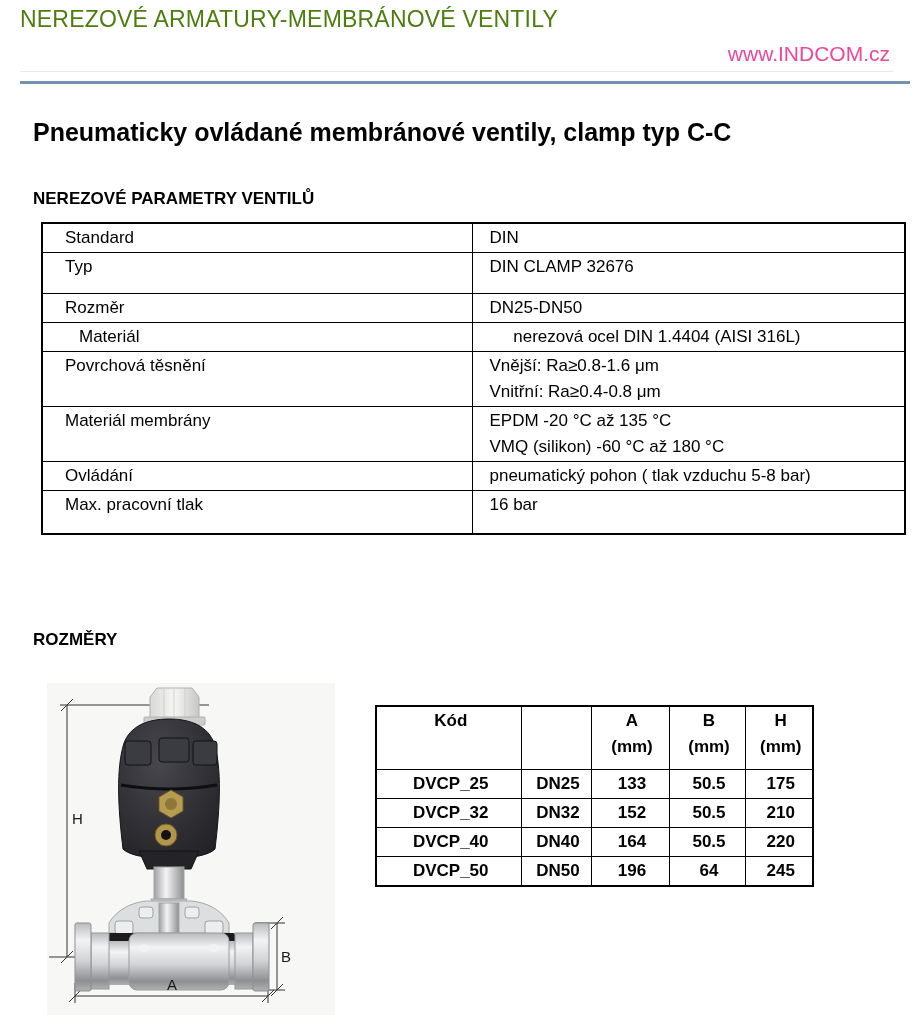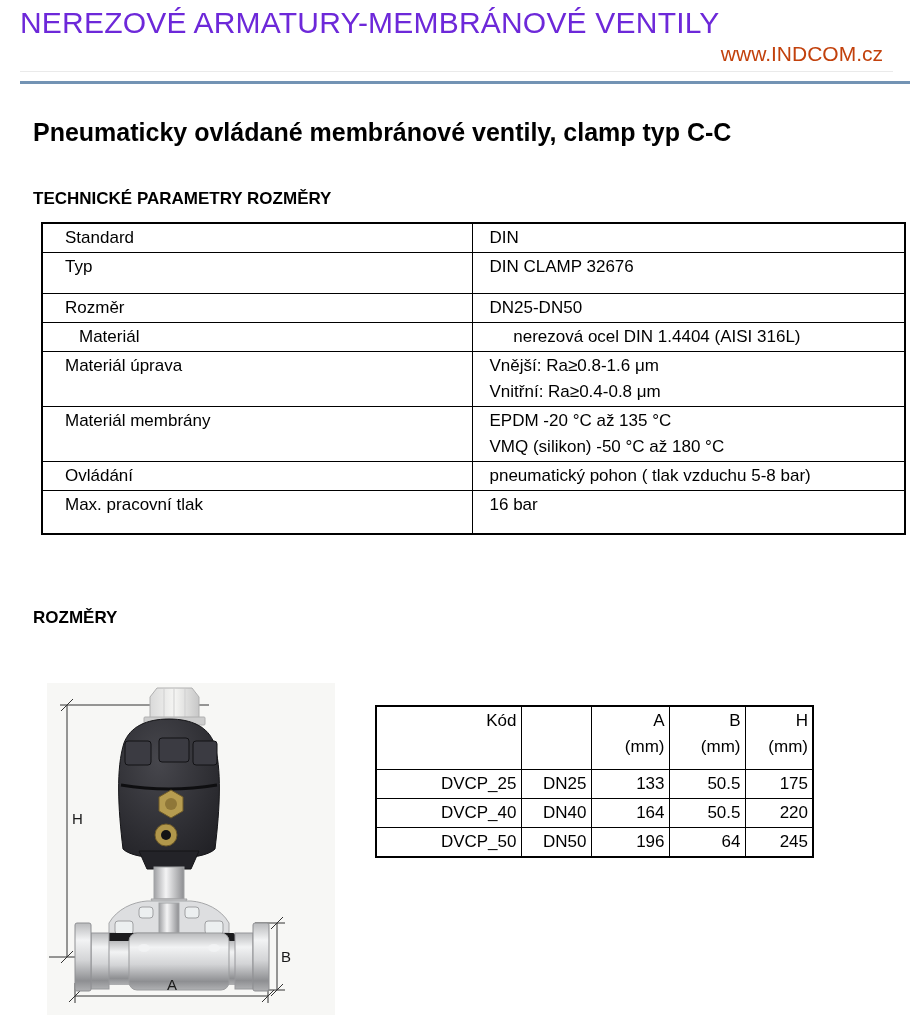--- a/index.html
+++ b/index.html
@@ -1,33 +1,33 @@
 <!DOCTYPE html>
 <html><head>
 <meta charset="utf-8">
 <style>
   html,body{margin:0;padding:0;background:#ffffff;}
   .page{
     position:relative;width:921px;height:1029px;background:#ffffff;
     font-family:"Liberation Sans",sans-serif;color:#000;overflow:hidden;
   }
   .header-title{
-    position:absolute;left:20px;top:6px;font-size:30px;font-weight:400;
-    color:#6d28d9;letter-spacing:.2px;white-space:nowrap;
+    position:absolute;left:20px;top:6px;font-size:23px;font-weight:400;
+    color:#4d7c0f;letter-spacing:.2px;white-space:nowrap;
   }
   .website{
-    position:absolute;right:38px;top:42px;font-size:21px;color:#c2410c;
+    position:absolute;right:31px;top:42px;font-size:21px;color:#ec4899;
     text-decoration:none;white-space:nowrap;text-align:right;
   }
   .hairline{position:absolute;left:20px;right:28px;top:71px;height:1px;background:#eaeaea;}
   .rule{position:absolute;left:20px;right:11px;top:81px;height:3px;background:#7393b4;}
   .doc-title{position:absolute;left:33px;top:118px;font-size:25px;font-weight:700;white-space:nowrap;}
   .sec-heading{position:absolute;left:33px;font-size:17px;font-weight:700;white-space:nowrap;}
   #tech-heading{top:189px;}
-  #rozmery-heading{top:608px;}
+  #rozmery-heading{top:630px;}
 
   table{border-collapse:collapse;table-layout:fixed;}
   .tech-table{position:absolute;left:41px;top:222px;width:863px;border:2px solid #000;}
   .tech-table td{
     border:1.5px solid #000;vertical-align:top;font-size:17px;
     padding:1px 6px 1px 22px;line-height:26px;overflow:hidden;
   }
   .tech-table td.t-value{padding-left:17px;}
   .tech-table tr:nth-child(1) td{height:26px;}
   .tech-table tr:nth-child(2) td{height:38px;}
@@ -36,42 +36,42 @@
   .tech-table tr:nth-child(5) td{height:52px;}
   .tech-table tr:nth-child(6) td{height:52px;}
   .tech-table tr:nth-child(7) td{height:23px;}
   .tech-table tr:nth-child(8) td{height:40px;}
   .tech-table tr:nth-child(9) td{height:26px;}
   .cell-line{white-space:pre-wrap;}
   .b{font-weight:400;}
 
   .dim-table{position:absolute;left:375px;top:705px;border:2px solid #000;font-size:17px;}
   .dim-table th,.dim-table td{
-    border:1.5px solid #000;text-align:right;font-weight:400;vertical-align:top;
+    border:1.5px solid #000;text-align:center;font-weight:700;vertical-align:top;
     padding:1px 4px 1px 8px;line-height:26px;overflow:hidden;
   }
   .dim-table thead th{height:60px;}
   .dim-table tbody td{height:25px;}
 
   .figure{position:absolute;left:47px;top:683px;width:288px;height:332px;}
   .dim-label{font-family:"Liberation Sans",sans-serif;font-size:15px;fill:#1a1a1a;}
 </style>
 </head>
 <body>
 
 <div class="page">
 
   <div class="header-title">NEREZOVÉ ARMATURY-MEMBRÁNOVÉ VENTILY</div>
   <a class="website" href="#">www.INDCOM.cz</a>
   <div class="hairline"></div>
   <div class="rule"></div>
 
   <div class="doc-title">Pneumaticky ovládané membránové ventily, clamp typ C-C</div>
 
-  <div class="sec-heading" id="tech-heading">TECHNICKÉ PARAMETRY ROZMĚRY</div>
+  <div class="sec-heading" id="tech-heading">NEREZOVÉ PARAMETRY VENTILŮ</div>
 
   <table class="tech-table">
     <colgroup>
         <col style="width:430px">
         <col style="width:433px">
       </colgroup>
     <tbody>
         <tr>
           <td class="t-label">Standard</td>
           <td class="t-value">
@@ -90,31 +90,31 @@
             <div class="cell-line"><span>DN25-DN50</span></div>
           </td>
         </tr>
         <tr>
           <td class="t-label">Materiál</td>
           <td class="t-value">
             <div class="cell-line"><span> nerezová ocel DIN 1.4404 (AISI 316L)</span></div>
           </td>
         </tr>
         <tr>
-          <td class="t-label">Materiál úprava</td>
+          <td class="t-label">Povrchová těsnění</td>
           <td class="t-value">
             <div class="cell-line"><span>Vnější: Ra≥0.8-1.6 μm</span></div>
             <div class="cell-line"><span>Vnitřní: Ra≥0.4-0.8 μm</span></div>
           </td>
         </tr>
         <tr>
           <td class="t-label">Materiál membrány</td>
           <td class="t-value">
             <div class="cell-line"><span class="b">EPDM</span><span> -20 °C až 135 °C</span></div>
-            <div class="cell-line"><span class="b">VMQ</span><span> (silikon) -50 °C až 180 °C</span></div>
+            <div class="cell-line"><span class="b">VMQ</span><span> (silikon) -60 °C až 180 °C</span></div>
           </td>
         </tr>
         <tr>
           <td class="t-label">Ovládání</td>
           <td class="t-value">
             <div class="cell-line"><span>pneumatický pohon ( tlak vzduchu 5-8 bar)</span></div>
           </td>
         </tr>
         <tr>
           <td class="t-label">Max. pracovní tlak</td>
@@ -257,20 +257,27 @@
       </thead>
     <tbody>
         <tr>
           <td>DVCP_25</td>
           <td>DN25</td>
           <td>133</td>
           <td>50.5</td>
           <td>175</td>
         </tr>
         <tr>
+          <td>DVCP_32</td>
+          <td>DN32</td>
+          <td>152</td>
+          <td>50.5</td>
+          <td>210</td>
+        </tr>
+        <tr>
           <td>DVCP_40</td>
           <td>DN40</td>
           <td>164</td>
           <td>50.5</td>
           <td>220</td>
         </tr>
         <tr>
           <td>DVCP_50</td>
           <td>DN50</td>
           <td>196</td>

